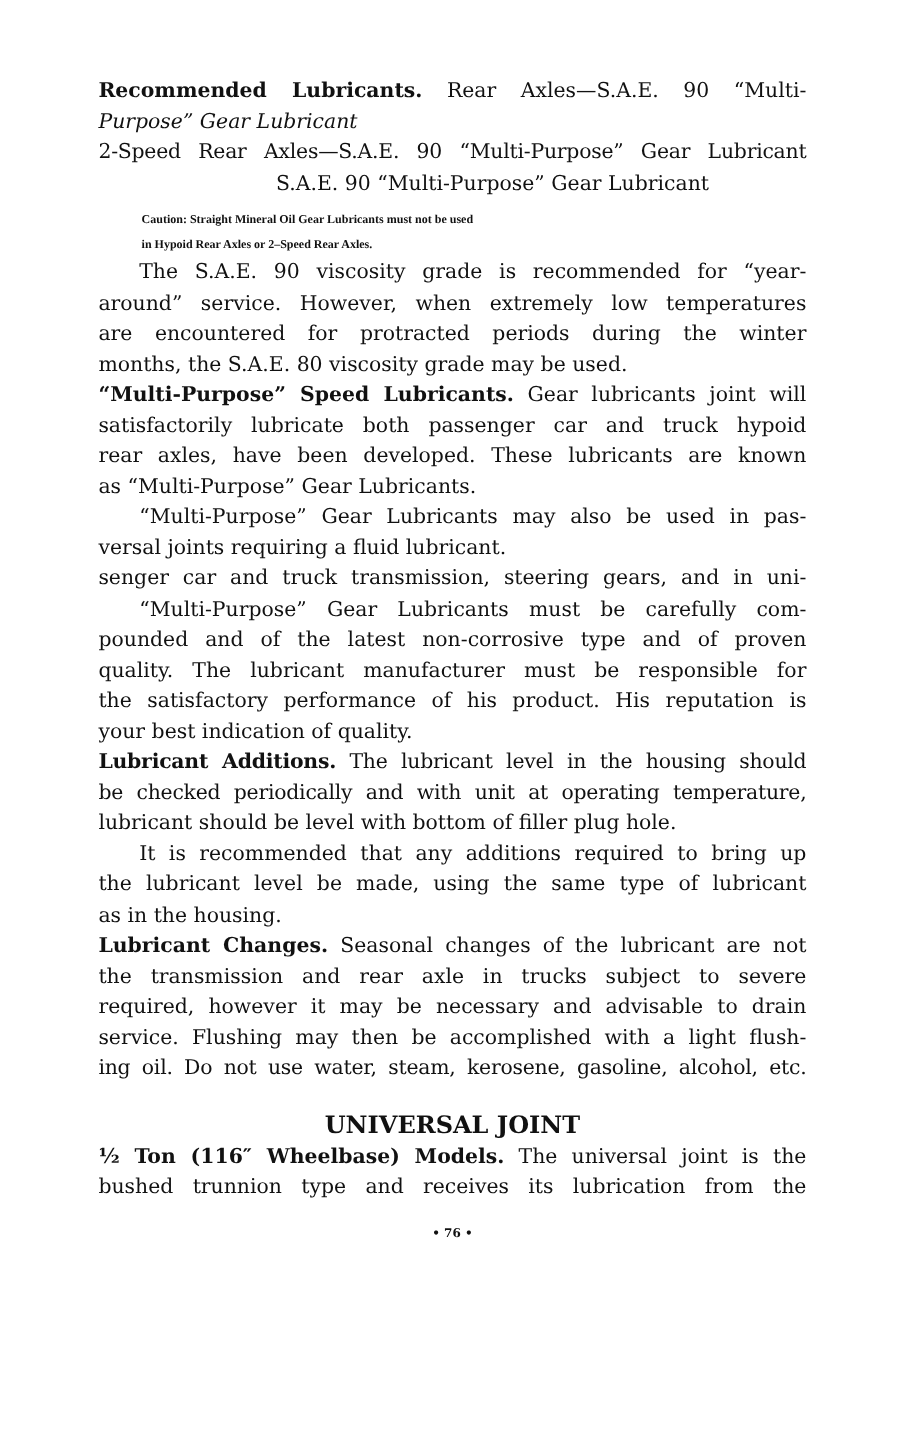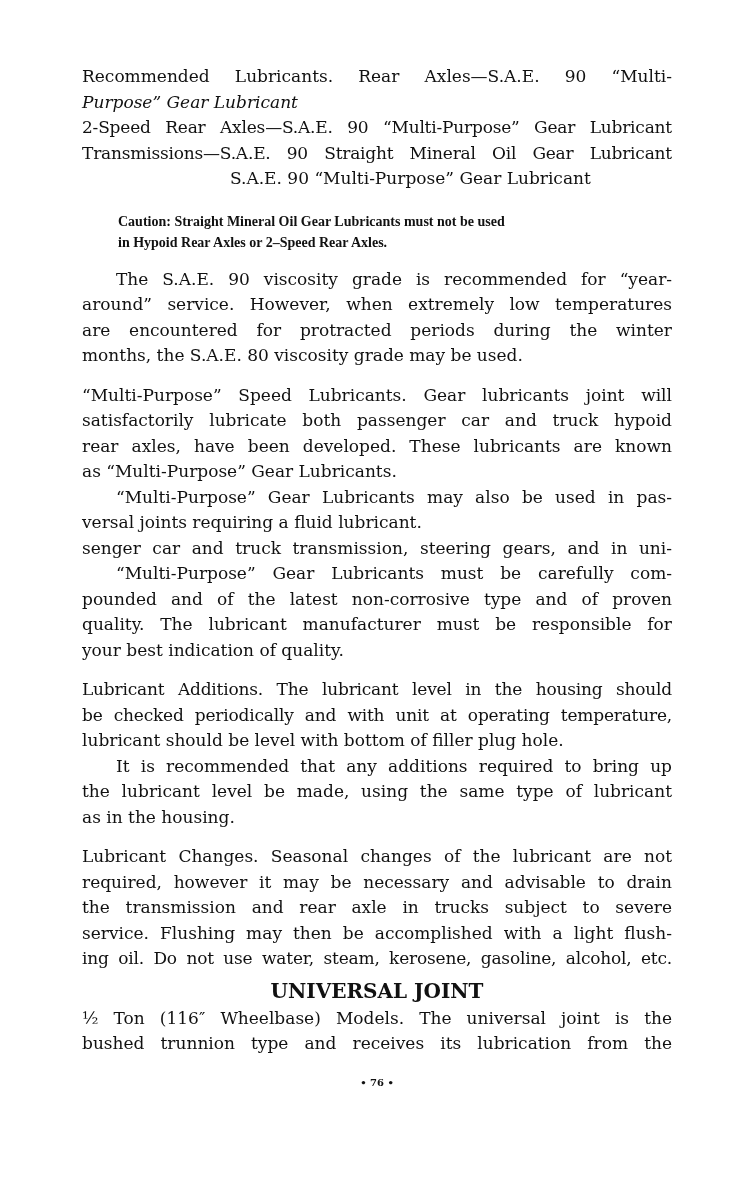--- a/index.html
+++ b/index.html
@@ -1,40 +1,39 @@
 <!DOCTYPE html>
 <html><head>
   <meta charset="utf-8">
   <style>
     html, body { margin: 0; padding: 0; background: #ffffff; }
     body { width: 750px; height: 1195px; position: relative; overflow: hidden;
       font-family: "DejaVu Serif", "Liberation Serif", serif; color: #111; }
     .page { position: absolute; left: 82px; top: 64px; width: 590px; }
     .line { font-size: 17px; line-height: 25.5px; white-space: nowrap; }
     .just { text-align: justify; text-align-last: justify; white-space: normal; }
-    .b { font-weight: normal; }
+    .b { font-weight: bold; }
     .right { text-align: left; font-style: italic; }
     .indent1 { padding-left: 148px; }
-    .caution { font-family: "Liberation Serif", serif; font-weight: bold; font-size: 14px; line-height: 21px; padding-left: 36px; margin-top: 19px; }
-    .para { margin-top: 14px; }
+    .caution { font-family: "Liberation Serif", serif; font-weight: bold; font-size: 10px; line-height: 21px; padding-left: 36px; margin-top: 7px; }
+    .para { }
     .ind { text-indent: 34px; }
-    .heading { text-align: center; font-weight: bold; font-size: 20px; line-height: 30px; margin-top: 4px; }
+    .heading { text-align: center; font-weight: bold; font-size: 20px; line-height: 30px; margin-top: 18px; }
     .pagenum { text-align: center; font-size: 10px; font-weight: bold; margin-top: 20px; }
     .tight { letter-spacing: -0.2px; }
   </style>
 </head>
 <body>
 
 <div class="page">
 
   <div>
     <div class="line just"><span class="b">Recommended Lubricants.</span> <span>Rear Axles—S.A.E. 90 “Multi-</span></div>
     <div class="line right">Purpose” Gear Lubricant</div>
     <div class="line just tight">2-Speed Rear Axles—S.A.E. 90 “Multi-Purpose” Gear Lubricant</div>
-    <div class="line just tight">Transmissions—S.A.E. 90 Straight Mineral Oil Gear Lubricant</div>
     <div class="line indent1">S.A.E. 90 “Multi-Purpose” Gear Lubricant</div>
   </div>
 
   <div class="caution">
     <div>Caution: Straight Mineral Oil Gear Lubricants must not be used</div>
     <div>in Hypoid Rear Axles or 2–Speed Rear Axles.</div>
   </div>
 
   <div class="para">
     <div class="line just ind">The S.A.E. 90 viscosity grade is recommended for “year-</div>
@@ -47,36 +46,37 @@
     <div class="line just"><span class="b">“Multi-Purpose” Speed Lubricants.</span> <span>Gear lubricants joint will</span></div>
     <div class="line just">satisfactorily lubricate both passenger car and truck hypoid</div>
     <div class="line just">rear axles, have been developed. These lubricants are known</div>
     <div class="line">as “Multi-Purpose” Gear Lubricants.</div>
     <div class="line just ind">“Multi-Purpose” Gear Lubricants may also be used in pas-</div>
     <div class="line">versal joints requiring a fluid lubricant.</div>
     <div class="line just">senger car and truck transmission, steering gears, and in uni-</div>
     <div class="line just ind">“Multi-Purpose” Gear Lubricants must be carefully com-</div>
     <div class="line just">pounded and of the latest non-corrosive type and of proven</div>
     <div class="line just">quality. The lubricant manufacturer must be responsible for</div>
+    <div class="line just">the satisfactory performance of his product. His reputation is</div>
     <div class="line">your best indication of quality.</div>
   </div>
 
   <div class="para">
     <div class="line just tight"><span class="b">Lubricant Additions.</span> <span>The lubricant level in the housing should</span></div>
     <div class="line just tight">be checked periodically and with unit at operating temperature,</div>
     <div class="line">lubricant should be level with bottom of filler plug hole.</div>
     <div class="line just ind">It is recommended that any additions required to bring up</div>
     <div class="line just">the lubricant level be made, using the same type of lubricant</div>
     <div class="line">as in the housing.</div>
   </div>
 
   <div class="para">
     <div class="line just"><span class="b">Lubricant Changes.</span> <span>Seasonal changes of the lubricant are not</span></div>
+    <div class="line just">the transmission and rear axle in trucks subject to severe</div>
     <div class="line just">required, however it may be necessary and advisable to drain</div>
-    <div class="line just">the transmission and rear axle in trucks subject to severe</div>
     <div class="line just">service. Flushing may then be accomplished with a light flush-</div>
     <div class="line just tight">ing oil. Do not use water, steam, kerosene, gasoline, alcohol, etc.</div>
   </div>
 
   <div class="heading">UNIVERSAL JOINT</div>
 
   <div>
     <div class="line just"><span class="b">½ Ton (116″ Wheelbase) Models.</span> <span>The universal joint is the</span></div>
     <div class="line just">bushed trunnion type and receives its lubrication from the</div>
   </div>

